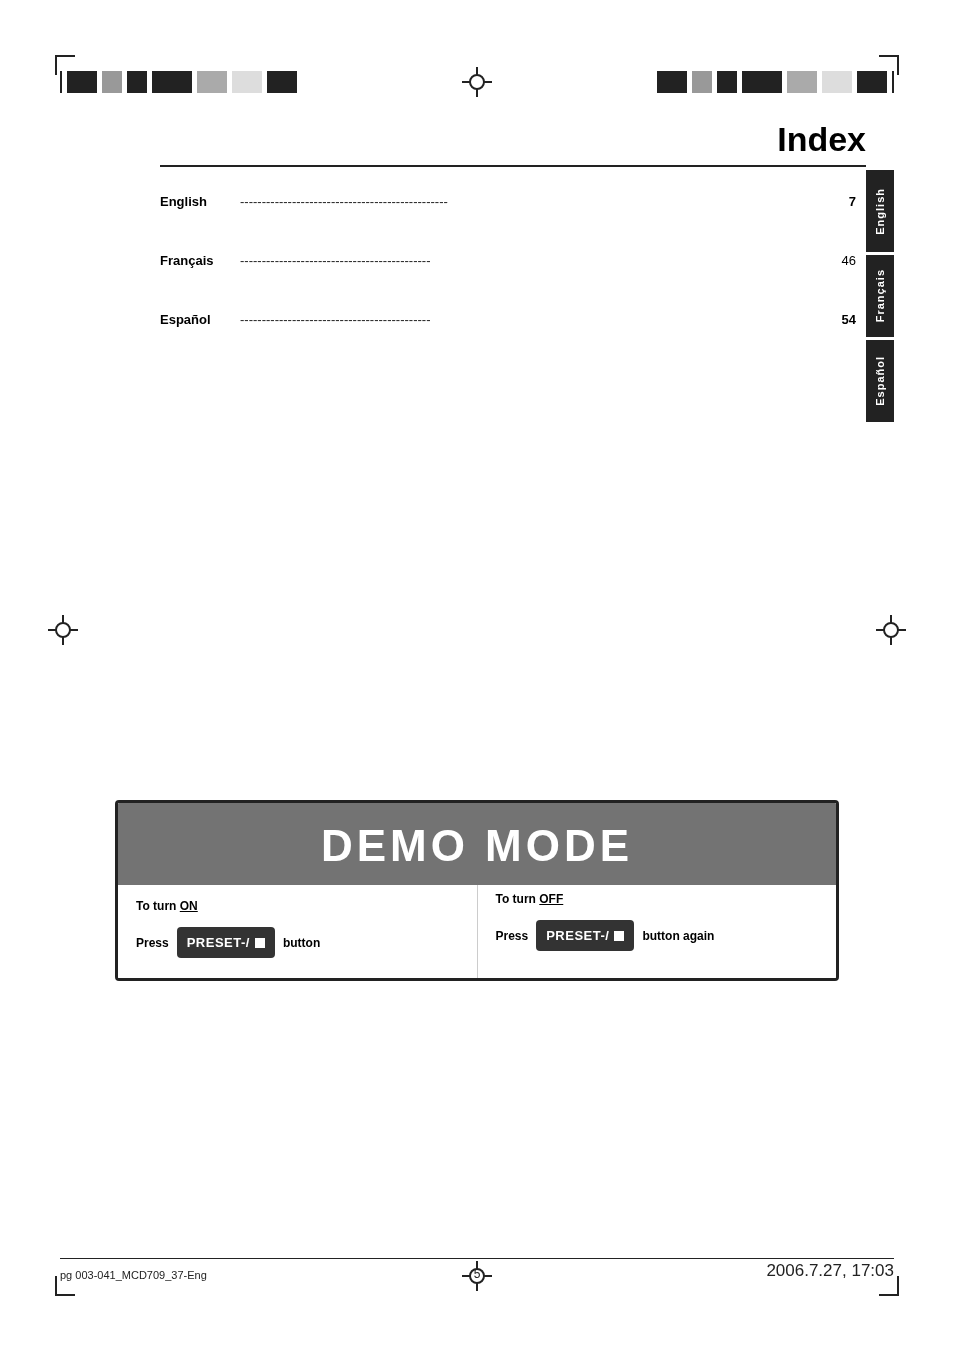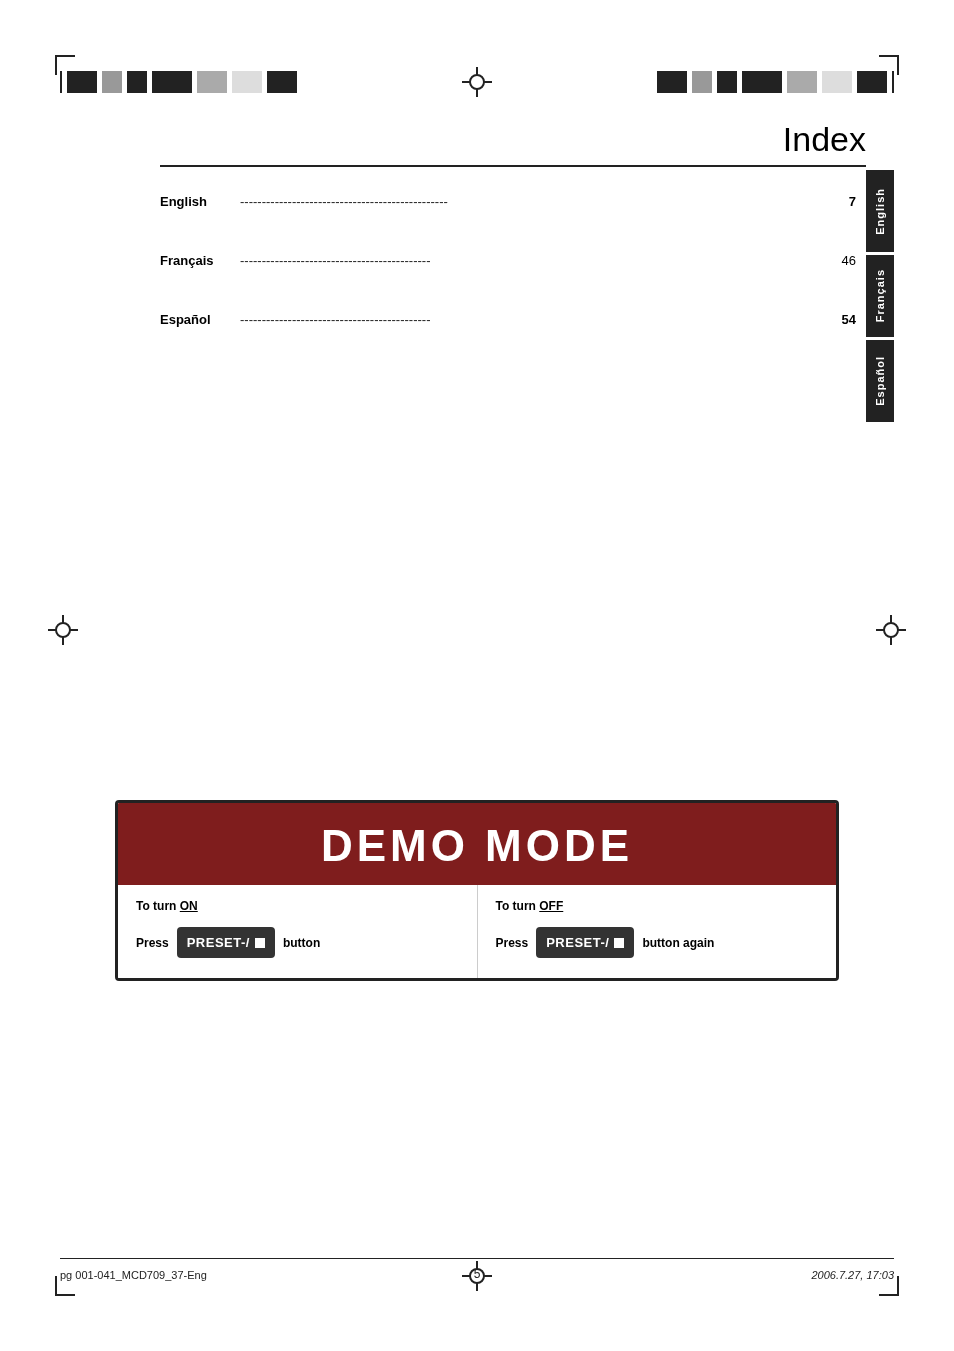--- a/index.html
+++ b/index.html
@@ -98,21 +98,21 @@
     <div style="width:3px;height:22px;background:#fff;"></div>
     <div style="width:30px;height:22px;background:#ddd;"></div>
     <div style="width:3px;height:22px;background:#fff;"></div>
     <div style="width:30px;height:22px;background:#222;"></div>
     <div style="width:3px;height:22px;background:#fff;"></div>
     <div style="width:2px;height:22px;background:#222;"></div>
   </div>
 </div>
 
 <div style="position:absolute;top:120px;left:160px;right:88px;text-align:right;">
-  <span style="font-size:34px;font-weight:400;font-family:Arial,sans-serif;">Index</span>
+  <span style="font-size:34px;font-weight:700;font-family:Arial,sans-serif;">Index</span>
 </div>
 
 <div style="position:absolute;top:165px;left:160px;right:88px;height:2px;background:#222;"></div>
 
 <div style="position:absolute;top:170px;right:60px;display:flex;flex-direction:column;gap:3px;">
   <div style="width:28px;height:82px;background:#222;display:flex;align-items:center;justify-content:center;">
     <span style="color:#fff;font-size:11px;font-weight:bold;writing-mode:vertical-rl;transform:rotate(180deg);letter-spacing:1px;">English</span>
   </div>
   <div style="width:28px;height:82px;background:#222;display:flex;align-items:center;justify-content:center;">
     <span style="color:#fff;font-size:11px;font-weight:bold;writing-mode:vertical-rl;transform:rotate(180deg);letter-spacing:1px;">Français</span>
@@ -150,39 +150,39 @@
 </div>
 
 <div style="position:absolute;top:615px;right:48px;width:30px;height:30px;display:flex;align-items:center;justify-content:center;">
   <div style="position:absolute;width:30px;height:2px;background:#222;"></div>
   <div style="position:absolute;width:2px;height:30px;background:#222;"></div>
   <div style="position:absolute;width:16px;height:16px;border:2px solid #222;border-radius:50%;background:#fff;z-index:1;"></div>
 </div>
 
 <div style="position:absolute;top:800px;left:115px;right:115px;border:3px solid #222;border-radius:4px;overflow:hidden;">
 
-  <div style="background:#7f1d1d;color:#fff;text-align:center;font-size:44px;font-weight:900;padding:18px 0 14px 0;letter-spacing:4px;font-family:Arial,sans-serif;">DEMO MODE</div>
+  <div style="background:#737373;color:#fff;text-align:center;font-size:44px;font-weight:900;padding:18px 0 14px 0;letter-spacing:4px;font-family:Arial,sans-serif;">DEMO MODE</div>
 
   <div style="display:flex;background:#fff;">
 
     <div style="flex:1;padding:14px 16px 20px 18px;border-right:1px solid #ccc;">
       <div style="font-size:12px;font-weight:bold;margin-bottom:14px;">
         To turn <span style="text-decoration:underline;font-weight:900;">ON</span>
       </div>
       <div style="display:flex;align-items:center;gap:8px;">
         <span style="font-size:12px;font-weight:bold;">Press</span>
         <span style="background:#333;color:#fff;font-size:13px;font-weight:bold;padding:8px 10px;border-radius:4px;display:inline-flex;align-items:center;gap:5px;letter-spacing:0.5px;">
           <span>PRESET-/</span>
           <span style="width:10px;height:10px;background:#fff;display:inline-block;flex-shrink:0;"></span>
         </span>
         <span style="font-size:12px;font-weight:bold;">button</span>
       </div>
     </div>
 
-    <div style="flex:1;padding:14px 16px 20px 18px;">
+    <div style="flex:1;padding:7px 16px 20px 18px;">
       <div style="font-size:12px;font-weight:bold;margin-bottom:14px;">
         To turn <span style="text-decoration:underline;font-weight:900;">OFF</span>
       </div>
       <div style="display:flex;align-items:center;gap:8px;">
         <span style="font-size:12px;font-weight:bold;">Press</span>
         <span style="background:#333;color:#fff;font-size:13px;font-weight:bold;padding:8px 10px;border-radius:4px;display:inline-flex;align-items:center;gap:5px;letter-spacing:0.5px;">
           <span>PRESET-/</span>
           <span style="width:10px;height:10px;background:#fff;display:inline-block;flex-shrink:0;"></span>
         </span>
         <span style="font-size:12px;font-weight:bold;">button again</span>
@@ -193,19 +193,19 @@
 </div>
 
 <div style="position:absolute;bottom:92px;left:60px;right:60px;height:1.5px;background:#222;"></div>
 
 <div style="position:absolute;bottom:60px;left:50%;transform:translateX(-50%);width:30px;height:30px;display:flex;align-items:center;justify-content:center;">
   <div style="position:absolute;width:30px;height:2px;background:#222;"></div>
   <div style="position:absolute;width:2px;height:30px;background:#222;"></div>
   <div style="position:absolute;width:16px;height:16px;border:2px solid #222;border-radius:50%;background:#fff;z-index:1;"></div>
 </div>
 
-<div style="position:absolute;bottom:70px;left:60px;font-size:11px;color:#222;">pg 001-041_MCD709_37-Eng</div>
+<div style="position:absolute;bottom:70px;left:60px;font-size:11px;color:#222;">pg 003-041_MCD709_37-Eng</div>
 
 <div style="position:absolute;bottom:70px;left:50%;transform:translateX(-50%);font-size:12px;color:#222;font-weight:normal;">5</div>
 
-<div style="position:absolute;bottom:70px;right:60px;font-size:11px;color:#222;font-style:italic;">2006.7.27, 17:03</div>
+<div style="position:absolute;bottom:70px;right:60px;font-size:17px;color:#222;">2006.7.27, 17:03</div>
 
 <div style="position:absolute;bottom:1050px;right:80px;font-size:14px;color:#222;font-weight:normal;">5</div>
 
 </body></html>

